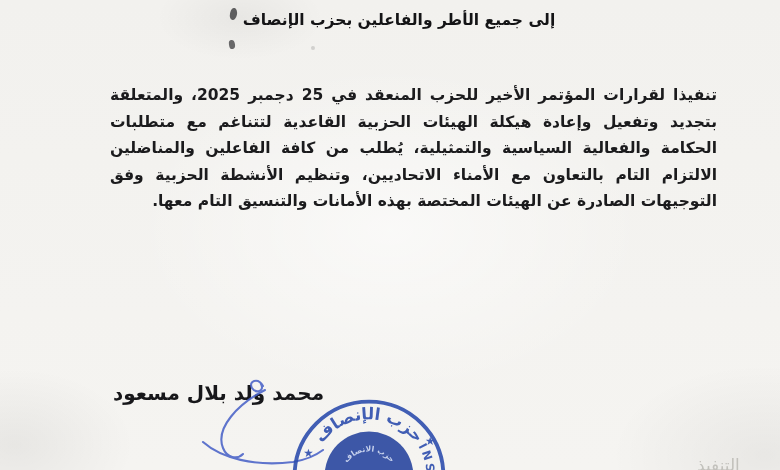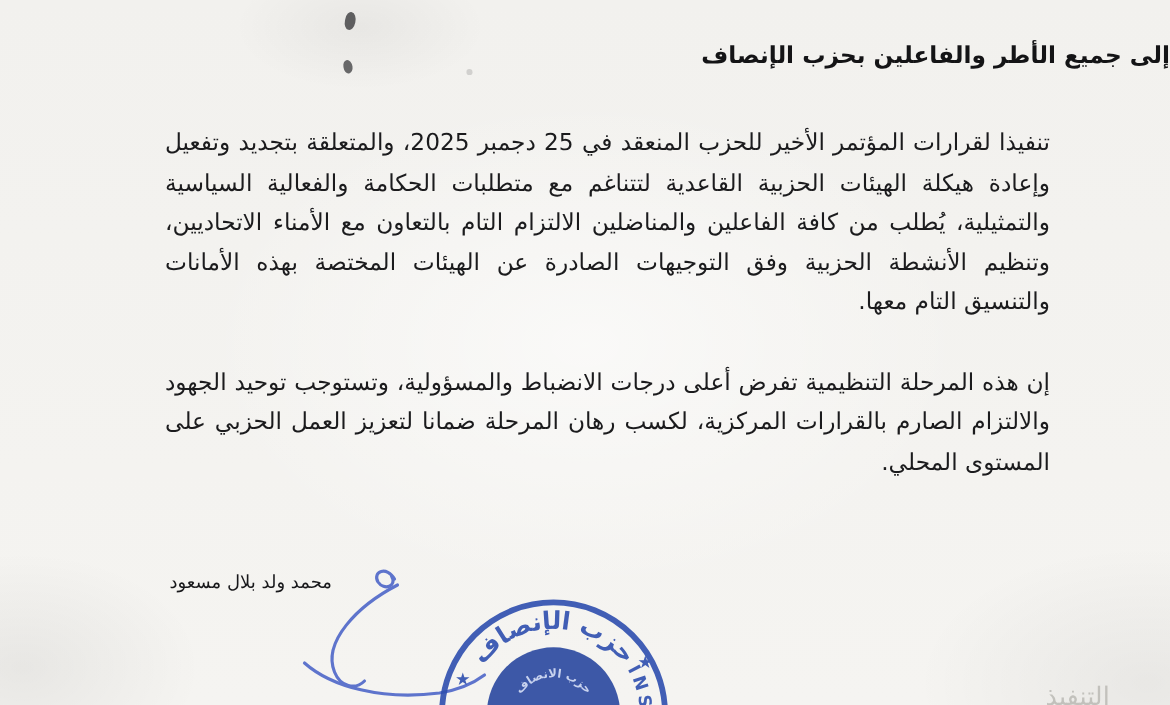--- a/index.html
+++ b/index.html
@@ -7,34 +7,34 @@
   .page{
     position:relative;width:780px;height:470px;overflow:hidden;
     background:
       radial-gradient(120px 60px at 240px 18px, rgba(0,0,0,0.045), transparent 70%),
       radial-gradient(220px 130px at 765px 455px, rgba(0,0,0,0.05), transparent 70%),
       radial-gradient(170px 110px at 15px 445px, rgba(0,0,0,0.055), transparent 70%),
       radial-gradient(340px 220px at 390px 230px, rgba(255,255,255,0.55), transparent 75%),
       linear-gradient(#f2f1ee, #f5f4f1);
   }
   .title{
-    position:absolute;top:28px;left:0;width:100%;margin:0;
-    text-align:right;padding-left:18px;box-sizing:border-box;
+    position:absolute;top:11px;left:0;width:100%;margin:0;
+    text-align:center;padding-left:18px;box-sizing:border-box;
     direction:rtl;font-size:15.5px;font-weight:700;color:#141416;
     letter-spacing:0.2px;
   }
   .body-text{
     position:absolute;top:82px;right:63px;left:110px;
     direction:rtl;text-align:justify;color:#1b1b1d;
     font-size:15.5px;line-height:26.5px;
   }
-  .body-text p{margin:0 17px 27px 0;}
+  .body-text p{margin:0 0 27px 0;font-weight:bold;}
   .signatory{
     position:absolute;top:381px;left:113px;
-    direction:rtl;font-size:12px;font-weight:400;color:#17171a;
+    direction:rtl;font-size:20px;font-weight:700;color:#17171a;
     white-space:nowrap;
   }
   .sig-svg{position:absolute;left:193px;top:370px;width:150px;height:100px;}
   .stamp-svg{position:absolute;left:285px;top:391px;width:168px;height:170px;}
   .faint-footer{
     position:absolute;left:697px;top:455px;
     direction:rtl;font-size:17px;color:#c2c1bc;letter-spacing:0.5px;
   }
   .speck{position:absolute;background:#3b3b3d;border-radius:45% 55% 50% 50%;}
   .speck-1{left:230px;top:8px;width:7px;height:12px;opacity:.8;transform:rotate(12deg);}
@@ -43,21 +43,20 @@
 </style>
 </head>
 <body>
 
 <div class="page">
 
   <h1 class="title">إلى جميع الأطر والفاعلين بحزب الإنصاف</h1>
 
   <div class="body-text">
     <p>تنفيذا لقرارات المؤتمر الأخير للحزب المنعقد في 25 دجمبر 2025، والمتعلقة بتجديد وتفعيل وإعادة هيكلة الهيئات الحزبية القاعدية لتتناغم مع متطلبات الحكامة والفعالية السياسية والتمثيلية، يُطلب من كافة الفاعلين والمناضلين الالتزام التام بالتعاون مع الأمناء الاتحاديين، وتنظيم الأنشطة الحزبية وفق التوجيهات الصادرة عن الهيئات المختصة بهذه الأمانات والتنسيق التام معها.</p>
-    <p>إن هذه المرحلة التنظيمية تفرض أعلى درجات الانضباط والمسؤولية، وتستوجب توحيد الجهود والالتزام الصارم بالقرارات المركزية، لكسب رهان المرحلة ضمانا لتعزيز العمل الحزبي على المستوى المحلي.</p>
   </div>
 
   <div class="signatory">محمد ولد بلال مسعود</div>
 
   <svg class="sig-svg" viewBox="0 0 150 100" aria-hidden="true">
     <g fill="none" stroke="#4a63c8" stroke-width="2.1" stroke-linecap="round" opacity="0.88">
       <path d="M70 16 c -5 -9 -15 -5 -11 2 c 4 6 13 3 9 -4"></path>
       <path d="M72 20 C 45 34 22 58 30 78 C 34 88 44 90 50 84"></path>
       <path d="M10 72 C 28 88 62 97 100 92 C 112 90 122 86 130 80"></path>
     </g>

